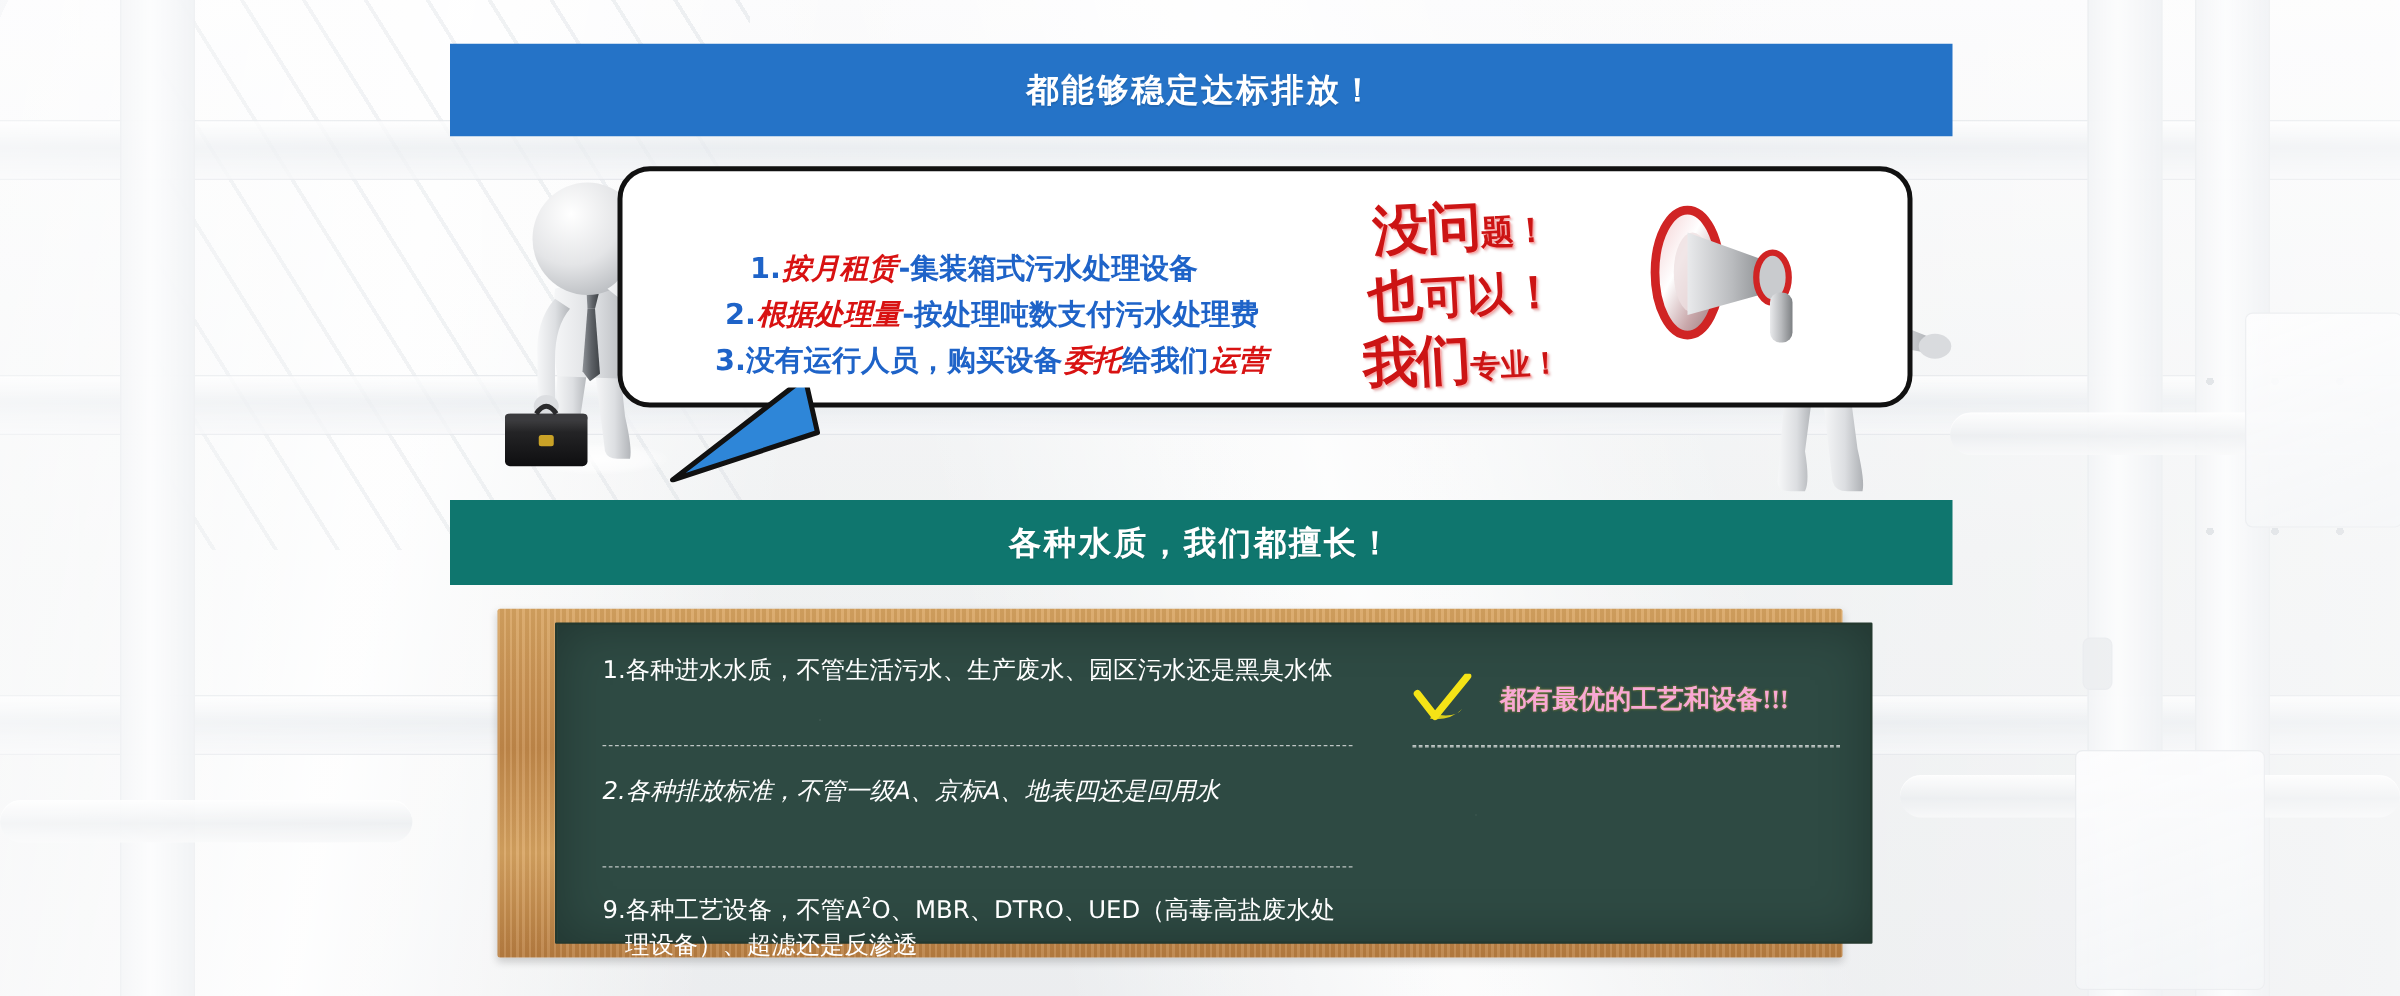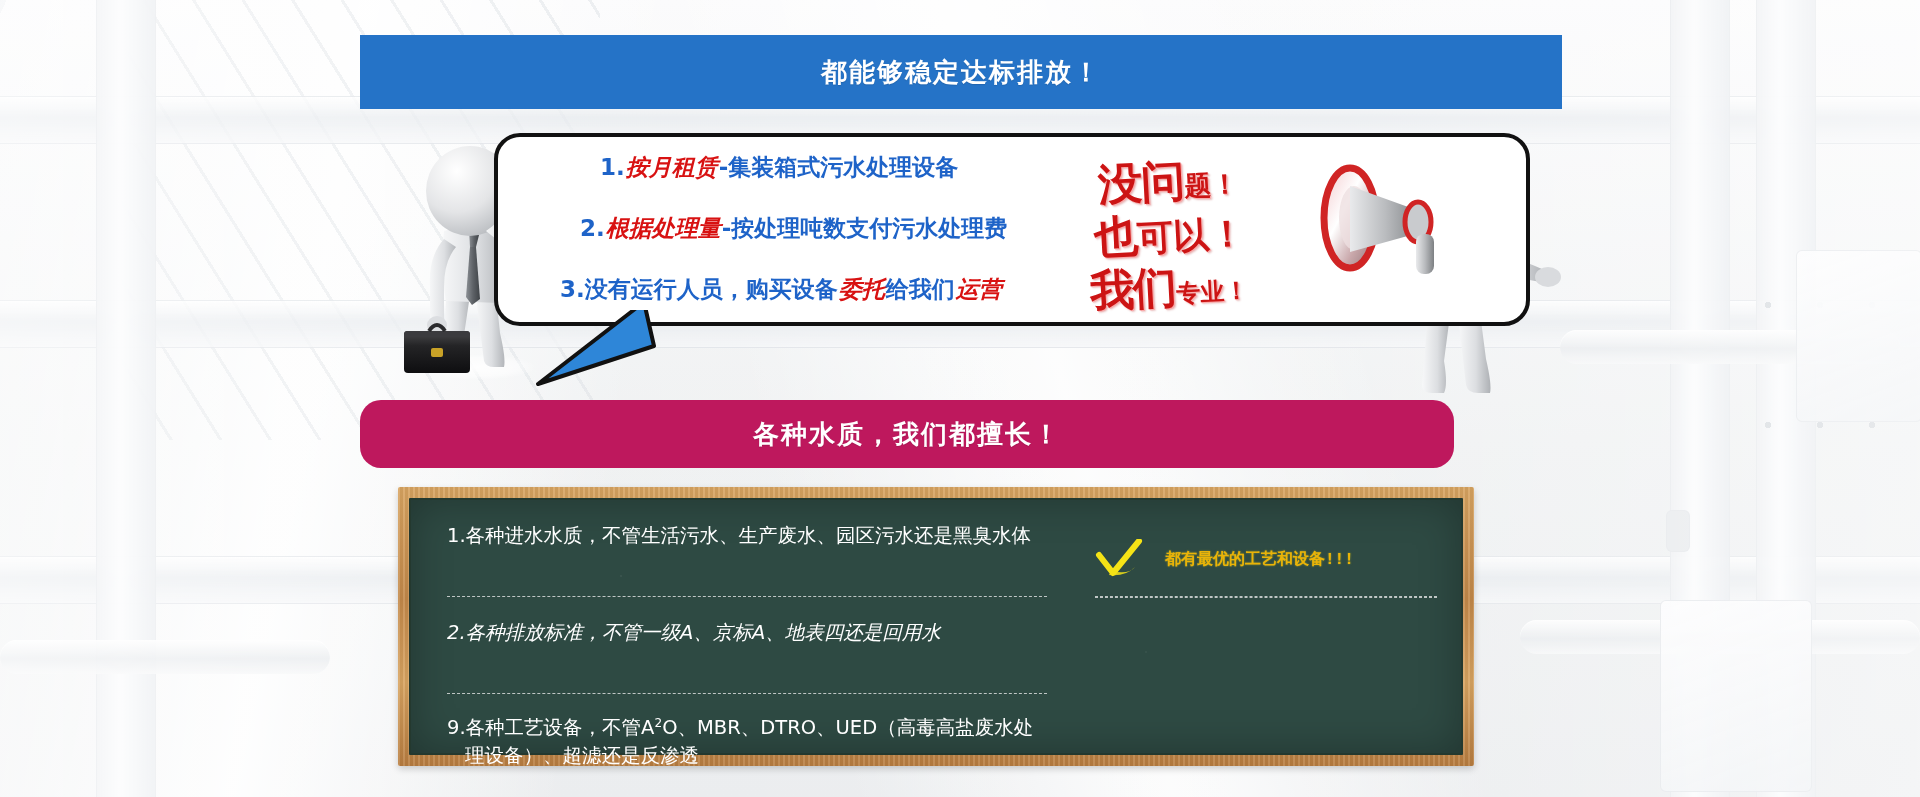--- a/index.html
+++ b/index.html
@@ -48,44 +48,44 @@
 
   
   .banner{position:absolute;display:flex;align-items:center;justify-content:center;}
   .banner-text{
     color:#ffffff;font-weight:700;letter-spacing:2px;
     font-family:"DejaVu Sans","Liberation Sans",sans-serif;
     text-shadow:0 1px 1px rgba(0,0,0,.12);
   }
   #banner-top{left:360px;top:35px;width:1202px;height:74px;background:#2573c7;}
   #banner-top .banner-text{font-size:26px;}
-  #banner-mid{left:360px;top:400px;width:1094px;height:68px;background:#be185d;border-radius:21px;}
+  #banner-mid{left:360px;top:400px;width:1202px;height:68px;background:#0f766e;}
   #banner-mid .banner-text{font-size:26px;}
 
   
   #bubble{
     position:absolute;left:494px;top:133px;width:1028px;height:185px;
     background:#ffffff;border:4px solid #111111;border-radius:26px;z-index:4;
   }
   #bubble-tail{
     position:absolute;left:536px;top:300px;width:120px;height:86px;z-index:5;
   }
   .bubble-lines{
     position:absolute;left:56px;top:16px;right:250px;
-    display:flex;flex-direction:column;justify-content:space-between;height:150px;gap:9px;
+    display:flex;flex-direction:column;justify-content:flex-end;height:150px;gap:9px;
   }
   .bline{
     font-size:23px;font-weight:700;color:#1e63c8;white-space:nowrap;
     font-family:"DejaVu Sans","Liberation Sans",sans-serif;
     line-height:1.22;
   }
   .bline .em{color:#d81212;font-style:italic;font-weight:700;padding:0 1px;}
   .bline.l1{margin-left:46px;}
   .bline.l2{margin-left:26px;}
-  .bline.l3{margin-left:6px;}
+  .bline.l3{margin-left:18px;}
 
   
   #slogan{position:absolute;left:1098px;top:150px;width:230px;height:155px;z-index:6;}
   .sl-row{display:flex;align-items:baseline;color:#cc1414;font-weight:700;
     font-family:"DejaVu Sans","Liberation Sans",sans-serif;
     text-shadow:1px 1px 0 rgba(255,160,160,.75), 2px 2px 2px rgba(160,0,0,.25);}
   .sl-row.r1{transform:rotate(-3deg);margin-left:0px;}
   .sl-row.r2{transform:rotate(-3deg);margin-left:-4px;margin-top:-6px;}
   .sl-row.r3{transform:rotate(-3deg);margin-left:-8px;margin-top:-6px;}
   .sz-xl{font-size:44px;letter-spacing:-1px;}
@@ -108,20 +108,21 @@
     box-shadow:0 3px 7px rgba(0,0,0,.18);
   }
   #board .wood-grain{position:absolute;inset:0;border-radius:2px;
     background:repeating-linear-gradient(90deg,rgba(255,255,255,.10) 0 2px,rgba(0,0,0,.05) 2px 5px);
     pointer-events:none;}
   #board-inner{
     position:relative;width:100%;height:100%;box-sizing:border-box;
     background:#2e4a43;border:2px solid #24392f;border-radius:1px;
     display:flex;
     box-shadow:inset 0 0 40px rgba(0,0,0,.28);
+    margin-left:35px;
   }
   #board-inner .chalk-noise{position:absolute;inset:0;
     background:radial-gradient(circle 1px at 20% 30%,rgba(255,255,255,.05) 0 1px,rgba(0,0,0,0) 1px),
                radial-gradient(circle 1px at 70% 60%,rgba(255,255,255,.04) 0 1px,rgba(0,0,0,0) 1px);
     pointer-events:none;}
   .board-col{position:relative;box-sizing:border-box;}
   .col-left{width:650px;padding:22px 0 22px 36px;}
   .col-right{flex:1;padding:22px 0 22px 34px;}
 
   .brow{position:relative;color:#ffffff;font-size:19.5px;line-height:1.45;
@@ -129,22 +130,22 @@
   .brow .indent2{display:block;padding-left:18px;}
   .r1h{height:74px;}
   .r2h{height:74px;font-style:italic;}
   .r3h{height:86px;}
   .dash{height:0;border-top:1px dashed rgba(240,240,240,.75);margin:0 0 0 0;width:100%;}
   .col-left .dash{width:600px;}
   .col-right .dash{width:342px;}
 
   .check-row{display:flex;align-items:center;gap:22px;height:74px;}
   .check-row.last{height:86px;}
-  .check-txt{color:#eab308;font-size:16px;font-weight:700;white-space:nowrap;
-    font-family:Liberation Mono, monospace;
+  .check-txt{color:#f9a8d4;font-size:21px;font-weight:700;white-space:nowrap;
+    font-family:Liberation Serif, serif;
     text-shadow:0 0 2px rgba(245,227,22,.5);}
   .tick{flex:0 0 auto;width:48px;height:40px;}
 
   sup{font-size:.62em;vertical-align:super;}
 </style>
 </head>
 <body>
 
 <div id="stage">
 

